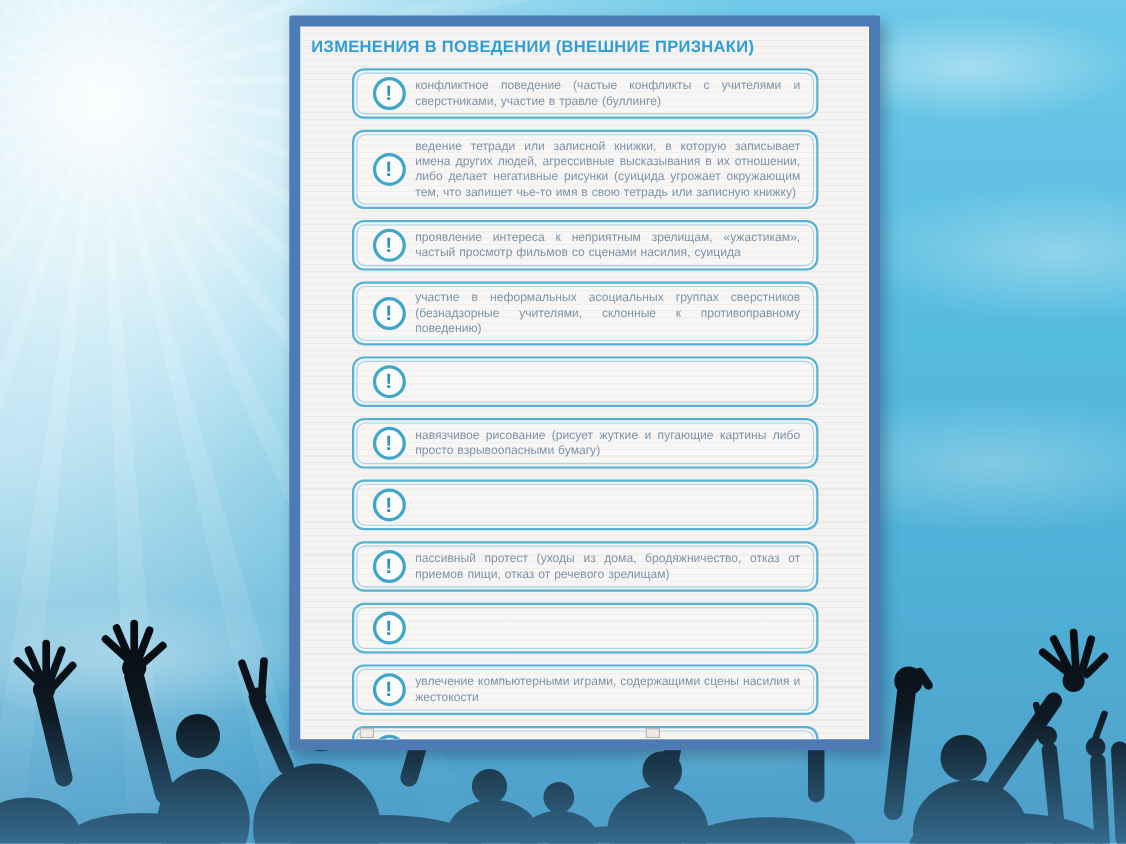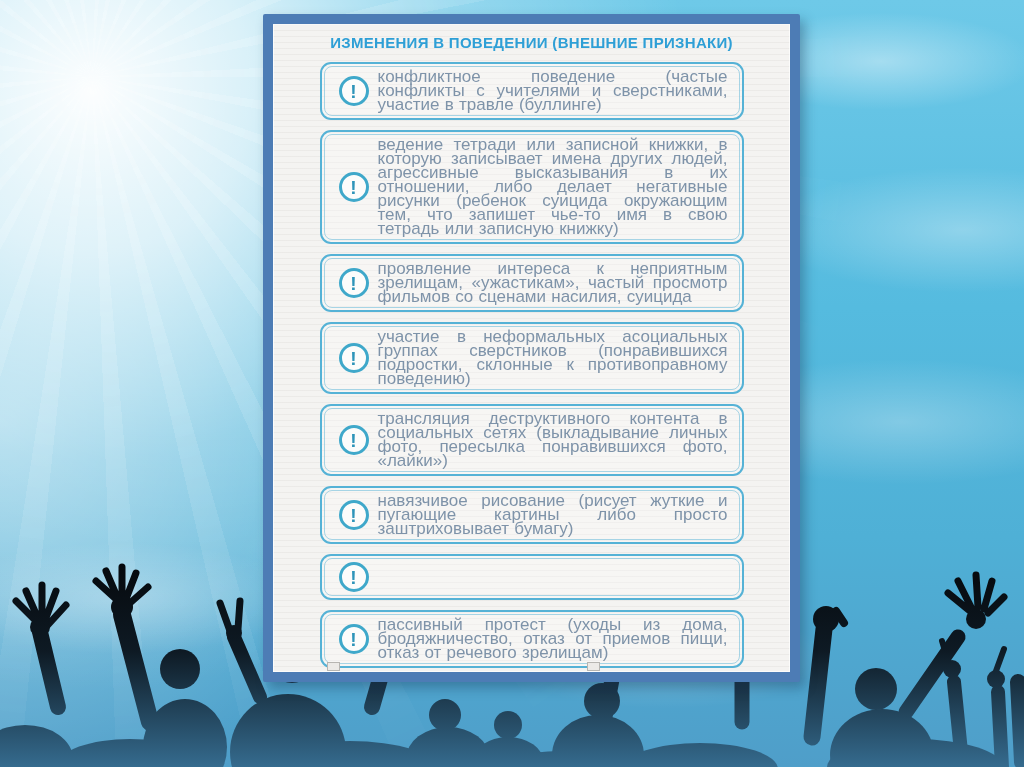--- a/index.html
+++ b/index.html
@@ -38,41 +38,41 @@
   .panel{
     position:absolute;left:263px;top:14px;width:537px;height:668px;z-index:3;
     box-sizing:border-box;border:10px solid #4d7cb5;border-radius:2px;
     background:
       repeating-linear-gradient(180deg, rgba(125,115,105,.07) 0 1px, rgba(0,0,0,0) 1px 6px),
       #f4f3f1;
     box-shadow:5px 6px 12px rgba(20,50,80,.35), inset 0 0 0 1px rgba(255,255,255,.7);
     overflow:hidden;
   }
   .panel-title{
-    margin:10px 10px 11px;text-align:center;
+    margin:10px 10px 11px;text-align:left;
     font-size:15px;font-weight:bold;letter-spacing:.3px;color:#2e9fd6;
   }
   .items{width:424px;margin:0 auto;display:flex;flex-direction:column;gap:10px;}
   .item{
     position:relative;display:flex;align-items:center;box-sizing:border-box;
     border:2px solid #55b2d6;border-radius:11px;min-height:31px;
     padding:6px 14px 6px 17px;background:rgba(255,255,255,.25);
   }
   .item::after{
     content:"";position:absolute;inset:2px;border:1px solid rgba(85,178,214,.5);
     border-radius:8px;pointer-events:none;
   }
   .warn-icon{
     flex:0 0 30px;width:30px;height:30px;box-sizing:border-box;margin-right:9px;
     border:3px solid #3fa8ca;border-radius:50%;background:#fcfcfb;
     display:flex;align-items:center;justify-content:center;
     color:#2e94b9;font-weight:bold;font-size:19px;line-height:1;
   }
   .item-text{
-    flex:1;font-size:17px;line-height:14px;color:#7e93a9;
+    flex:1;font-size:11px;line-height:14px;color:#7e93a9;
     text-align:justify;word-spacing:.5px;
   }
   .handle{
     position:absolute;bottom:1px;width:13px;height:9px;z-index:4;
     background:#eceae7;border:1px solid #b7b5b1;box-sizing:border-box;
   }
   .handle-left{left:54px;}
   .handle-mid{left:314px;}
 </style>
 </head>
@@ -160,58 +160,58 @@
 <div class="panel">
   <div class="panel-title">ИЗМЕНЕНИЯ В ПОВЕДЕНИИ (ВНЕШНИЕ ПРИЗНАКИ)</div>
   <div class="items" id="items">
   <div class="item">
     <span class="warn-icon">!</span>
     <span class="item-text">конфликтное поведение (частые конфликты с учителями и сверстниками, участие в травле (буллинге)</span>
   </div>
 
   <div class="item">
     <span class="warn-icon">!</span>
-    <span class="item-text">ведение тетради или записной книжки, в которую записывает имена других людей, агрессивные высказывания в их отношении, либо делает негативные рисунки (ребенок суицида окружающим тем, что запишет чье-то имя в свою тетрадь или записную книжку)</span>
+    <span class="item-text">ведение тетради или записной книжки, в которую записывает имена других людей, агрессивные высказывания в их отношении, либо делает негативные рисунки (суицида угрожает окружающим тем, что запишет чье-то имя в свою тетрадь или записную книжку)</span>
   </div>
 
   <div class="item">
     <span class="warn-icon">!</span>
     <span class="item-text">проявление интереса к неприятным зрелищам, «ужастикам», частый просмотр фильмов со сценами насилия, суицида</span>
   </div>
 
   <div class="item">
     <span class="warn-icon">!</span>
-    <span class="item-text">участие в неформальных асоциальных группах сверстников (понравившихся подростки, склонные к противоправному поведению)</span>
-  </div>
-
-  <div class="item">
-    <span class="warn-icon">!</span>
-    <span class="item-text">трансляция деструктивного контента в социальных сетях (выкладывание личных фото, пересылка понравившихся фото, «лайки»)</span>
-  </div>
-
-  <div class="item">
-    <span class="warn-icon">!</span>
-    <span class="item-text">навязчивое рисование (рисует жуткие и пугающие картины либо просто заштриховывает бумагу)</span>
+    <span class="item-text">участие в неформальных асоциальных группах сверстников (безнадзорные учителями, склонные к противоправному поведению)</span>
+  </div>
+
+  <div class="item">
+    <span class="warn-icon">!</span>
+  </div>
+
+  <div class="item">
+    <span class="warn-icon">!</span>
+    <span class="item-text">навязчивое рисование (рисует жуткие и пугающие картины либо просто взрывоопасными бумагу)</span>
   </div>
 
   <div class="item">
     <span class="warn-icon">!</span>
   </div>
 
   <div class="item">
     <span class="warn-icon">!</span>
     <span class="item-text">пассивный протест (уходы из дома, бродяжничество, отказ от приемов пищи, отказ от речевого зрелищам)</span>
   </div>
 
   <div class="item">
     <span class="warn-icon">!</span>
   </div>
 
   <div class="item">
     <span class="warn-icon">!</span>
+    <span class="item-text">увлечение компьютерными играми, содержащими сцены насилия и жестокости</span>
   </div>
 
   <div class="item">
     <span class="warn-icon">!</span>
     <span class="item-text">участие в поджогах, «играх» с легковоспламеняющимися и взрывоопасными веществами</span>
   </div>
 </div>
   <div class="handle handle-left"></div>
   <div class="handle handle-mid"></div>
 </div>

